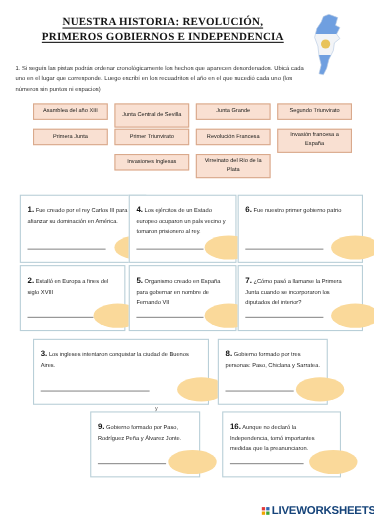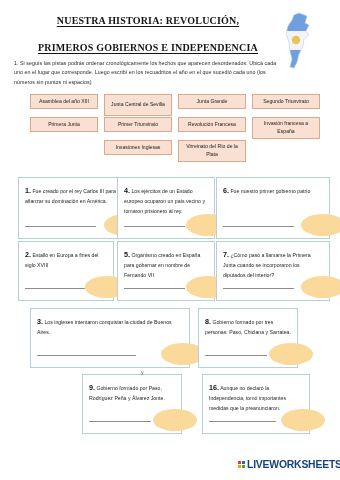--- a/index.html
+++ b/index.html
@@ -27,21 +27,21 @@
     text-align: center;
     font-family: "Liberation Serif", serif;
     font-weight: bold;
     font-size: 10px;
     letter-spacing: 0.2px;
     color: #141414;
     text-decoration: underline;
     text-underline-offset: 2px;
   }
   #title-1 { position: absolute; left: 32px; top: 15px; width: 232px; }
-  #title-2 { position: absolute; left: 32px; top: 28px; width: 232px; margin-top: 14px; }
+  #title-2 { position: absolute; left: 32px; top: 28px; width: 232px; }
 
   #flag-map {
     position: absolute;
     left: 276px; top: 12px;
     width: 40px; height: 58px;
   }
 
   #instructions {
     position: absolute;
     left: 14px; top: 59px;

